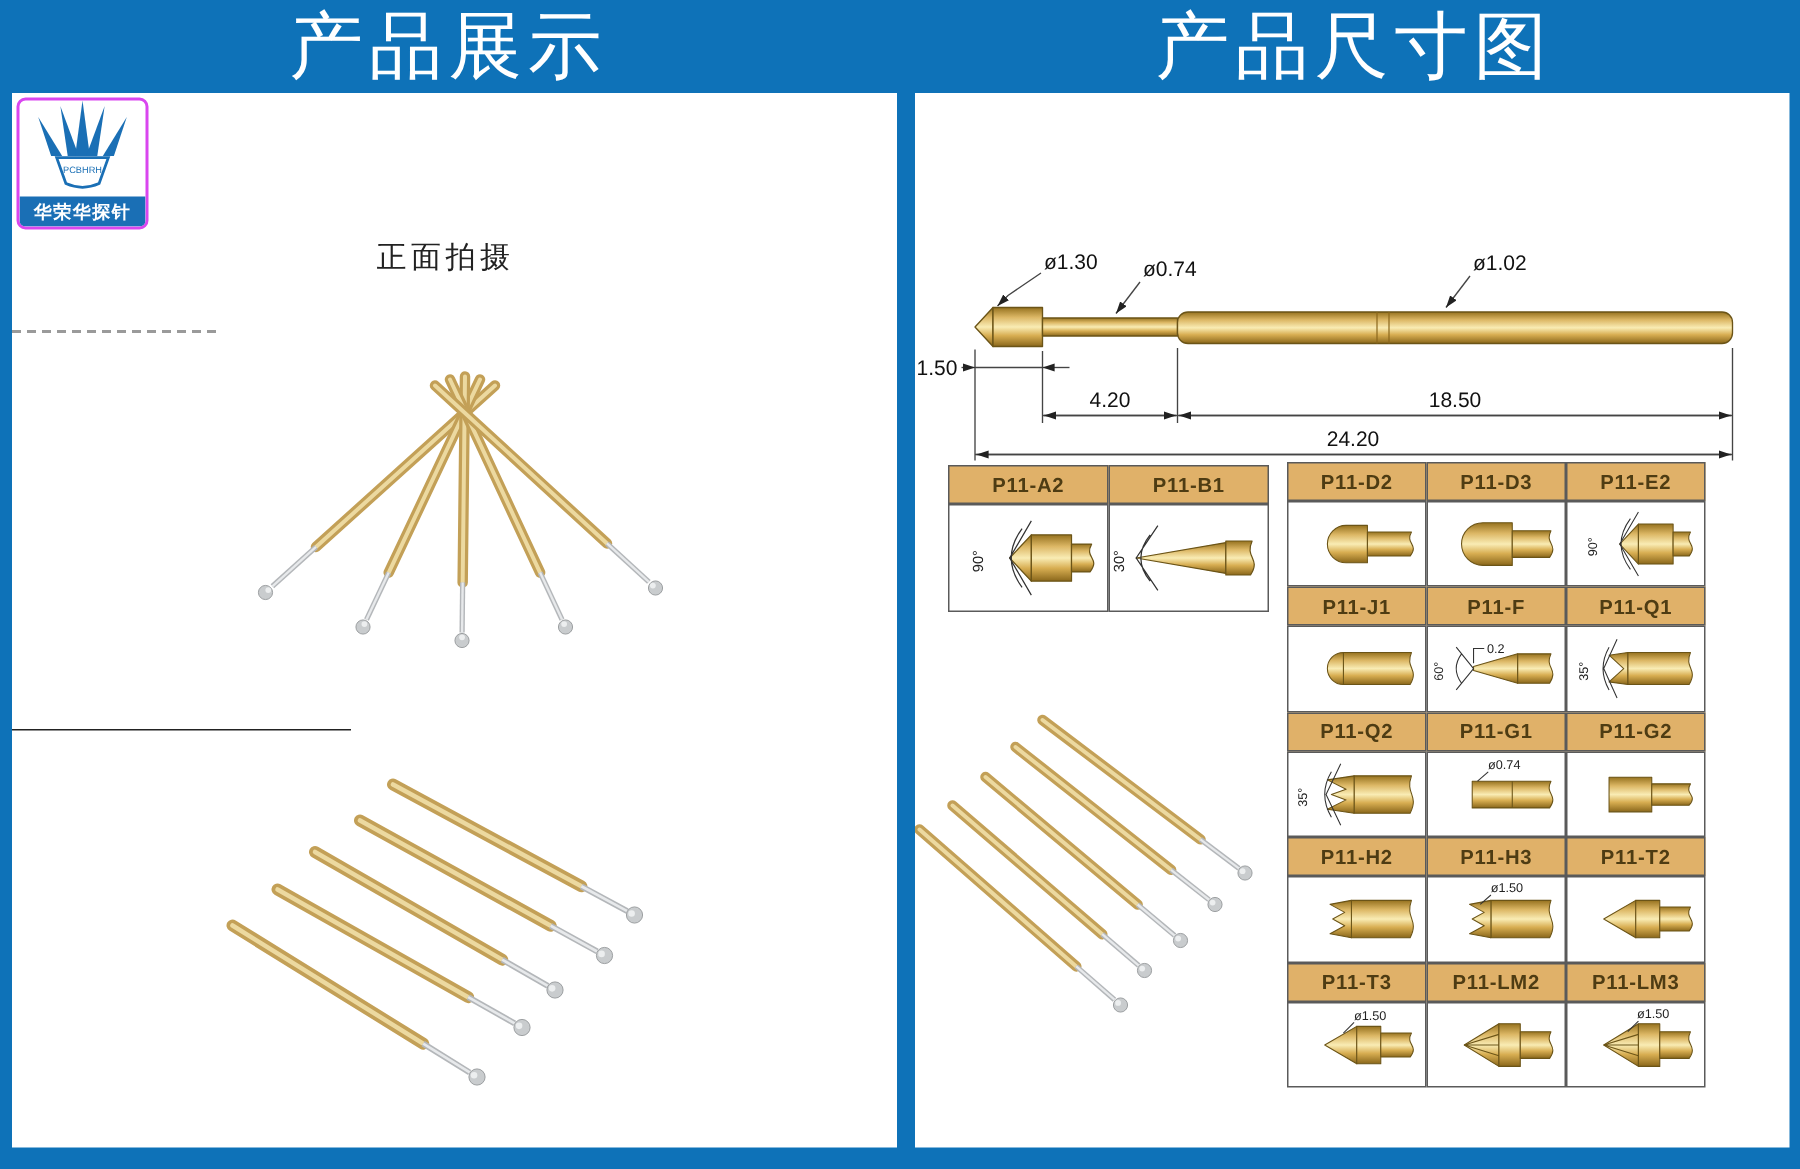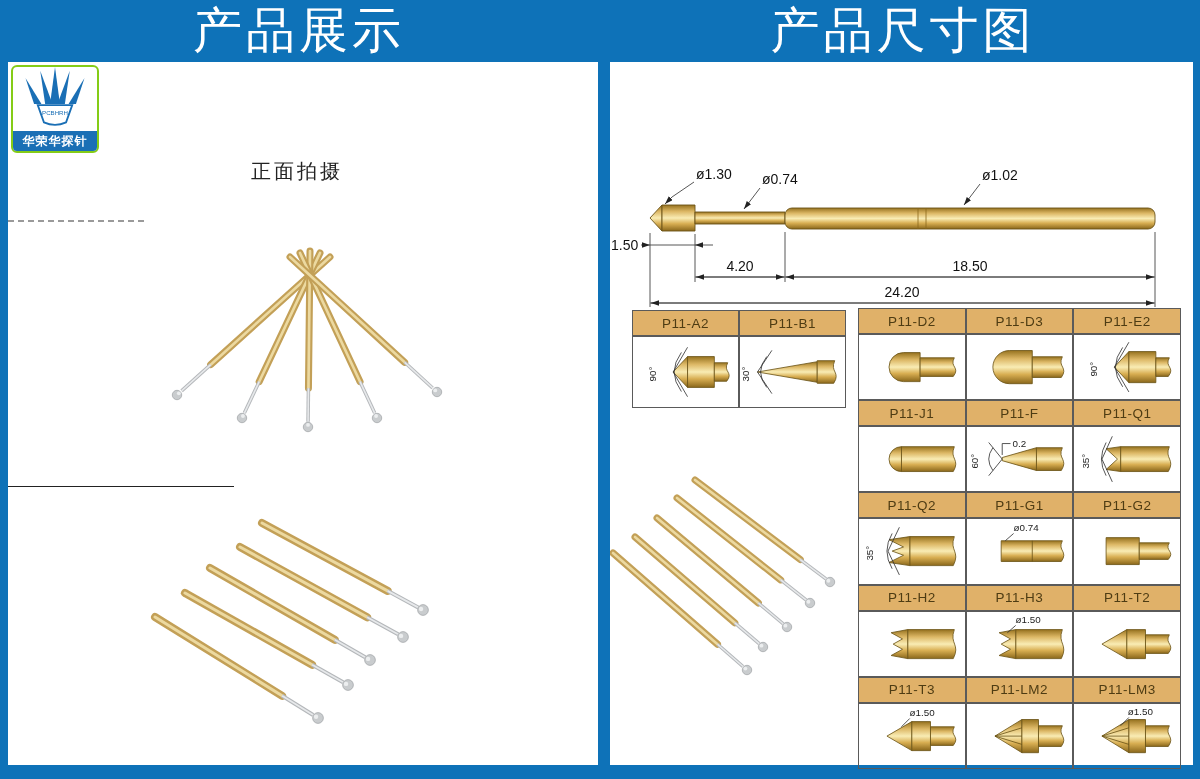--- a/index.html
+++ b/index.html
@@ -6,44 +6,44 @@
   body{width:1200px;height:779px;position:relative;background:#0e72b8;
        font-family:"Liberation Sans",sans-serif;overflow:hidden}
   .header{position:absolute;top:0;height:62px;display:flex;align-items:center;justify-content:center;
           color:#fff;font-size:49px;font-weight:normal;letter-spacing:4px}
   #hL{left:0;width:598px}
   #hR{left:608px;width:590px}
   .panel{position:absolute;top:62px;bottom:14px;background:#fff}
   #pL{left:8px;width:590px}
   #pR{left:610px;width:583px}
   
-  .logo{position:absolute;left:3px;top:3px;width:84px;border:2px solid #84cc16;border-radius:6px;
+  .logo{position:absolute;left:3px;top:3px;width:84px;border:2px solid #d946ef;border-radius:6px;
         overflow:hidden;background:#fff}
   .logo-art{width:100%;height:64px;display:block}
   .logo-band{height:20px;background:#1a6fb5;color:#fff;font-size:12px;font-weight:bold;
              display:flex;align-items:center;justify-content:center;letter-spacing:1px}
   
   .lbl{position:absolute;font-size:20px;color:#222;letter-spacing:3px}
   #frontLbl{left:243px;top:96px}
   #sideLbl{left:238px;top:408px}
   .dash{position:absolute;left:0;top:158px;width:136px;border-top:2px dashed #9a9a9a}
   .solid{position:absolute;left:0;top:424px;width:226px;border-top:1px solid #222}
   .photo{position:absolute}
   #frontPhoto{left:130px;top:150px;width:440px;height:240px}
   #sidePhoto{left:130px;top:430px;width:440px;height:300px}
   #rPhoto{left:0;top:400px;width:262px;height:292px}
   #dimSvg{position:absolute;left:0;top:75px;width:583px;height:175px}
   
   .tbl{position:absolute;display:grid;background:#fff}
   #tblL{left:22px;top:248px;width:214px;height:98px;grid-template-columns:1fr 1fr;grid-template-rows:26px 1fr}
-  #tblR{left:248px;top:246px;width:323px;height:412px;grid-template-columns:1fr 1fr 1fr;
+  #tblR{left:248px;top:246px;width:279px;height:412px;grid-template-columns:1fr 1fr 1fr;
         grid-template-rows:repeat(5,26px 1fr)}
   .cell{border:0.5px solid #5a5a5a;box-sizing:border-box}
   .cell.h{background:#e0b169;display:flex;align-items:center;justify-content:center;
-          font-weight:normal;font-size:13.5px;color:#4e3c13;letter-spacing:0.5px}
+          font-weight:bold;font-size:13.5px;color:#4e3c13;letter-spacing:0.5px}
   .cell.c{display:flex;align-items:flex-start;justify-content:center;padding:1px}
   .cell.c svg{width:100%;height:100%}
 </style>
 </head>
 <body>
 
 <div class="header" id="hL">
   <span>产品展示</span>
 </div>
 <div class="header" id="hR">

